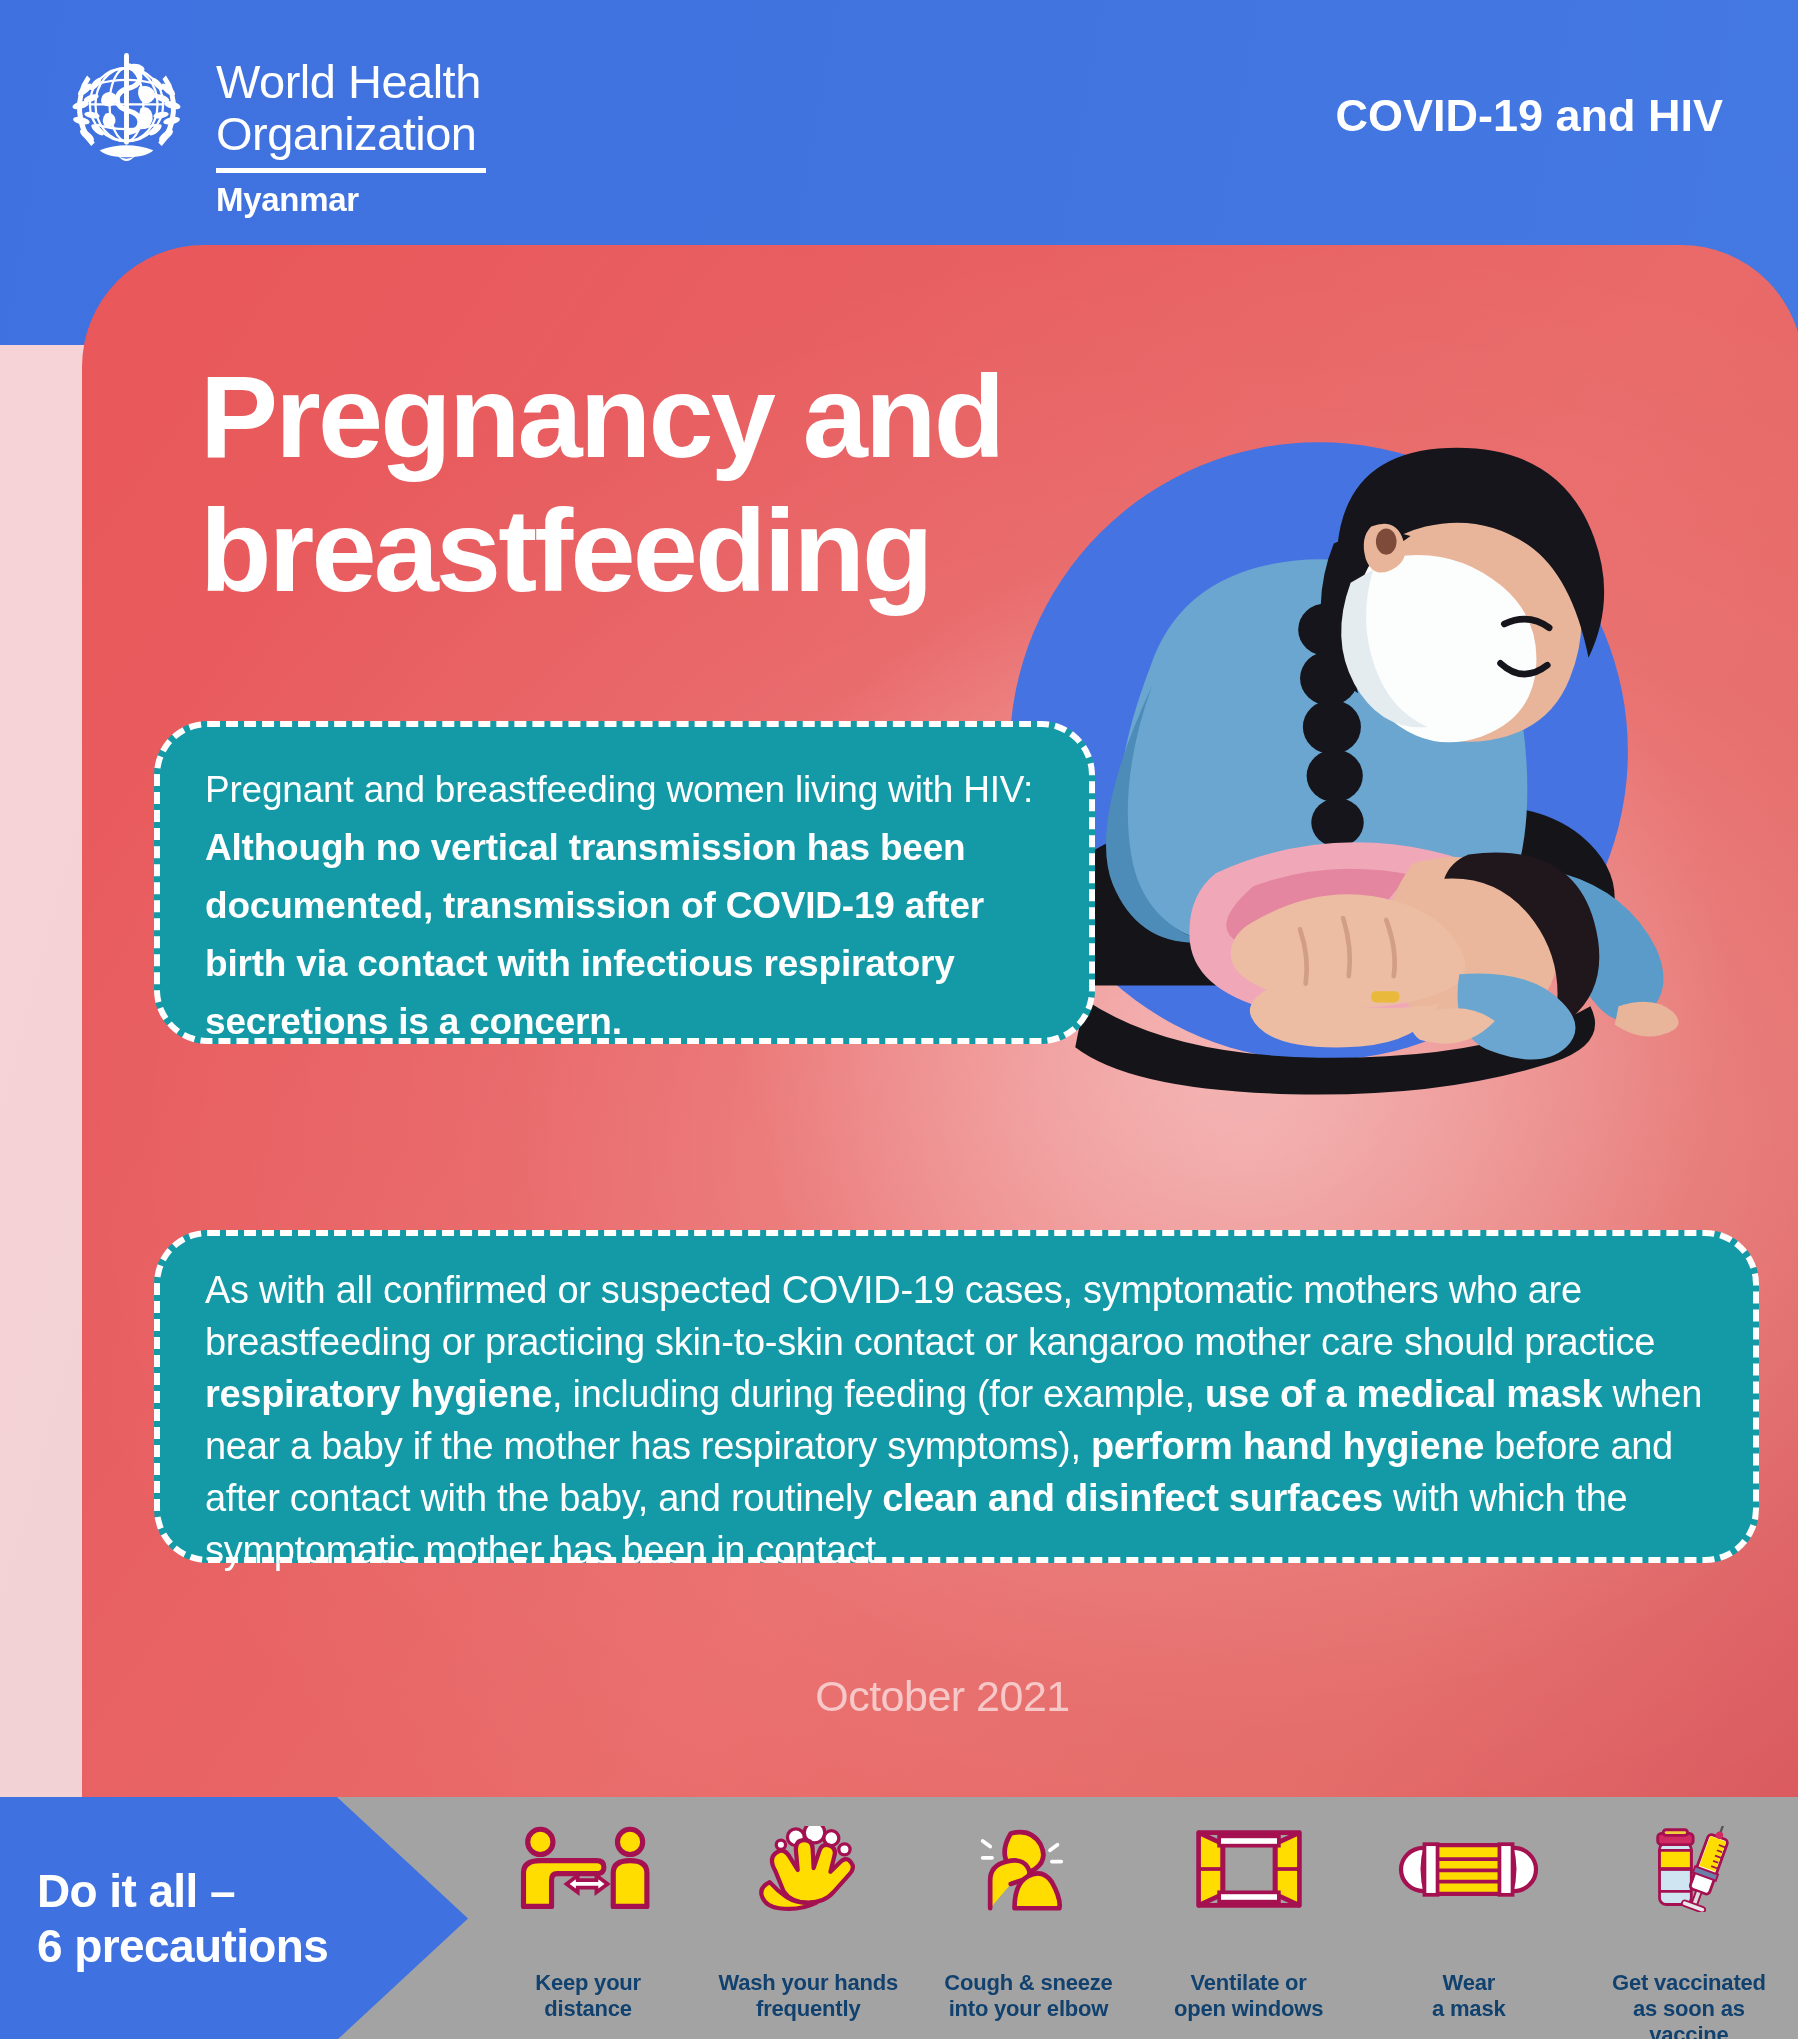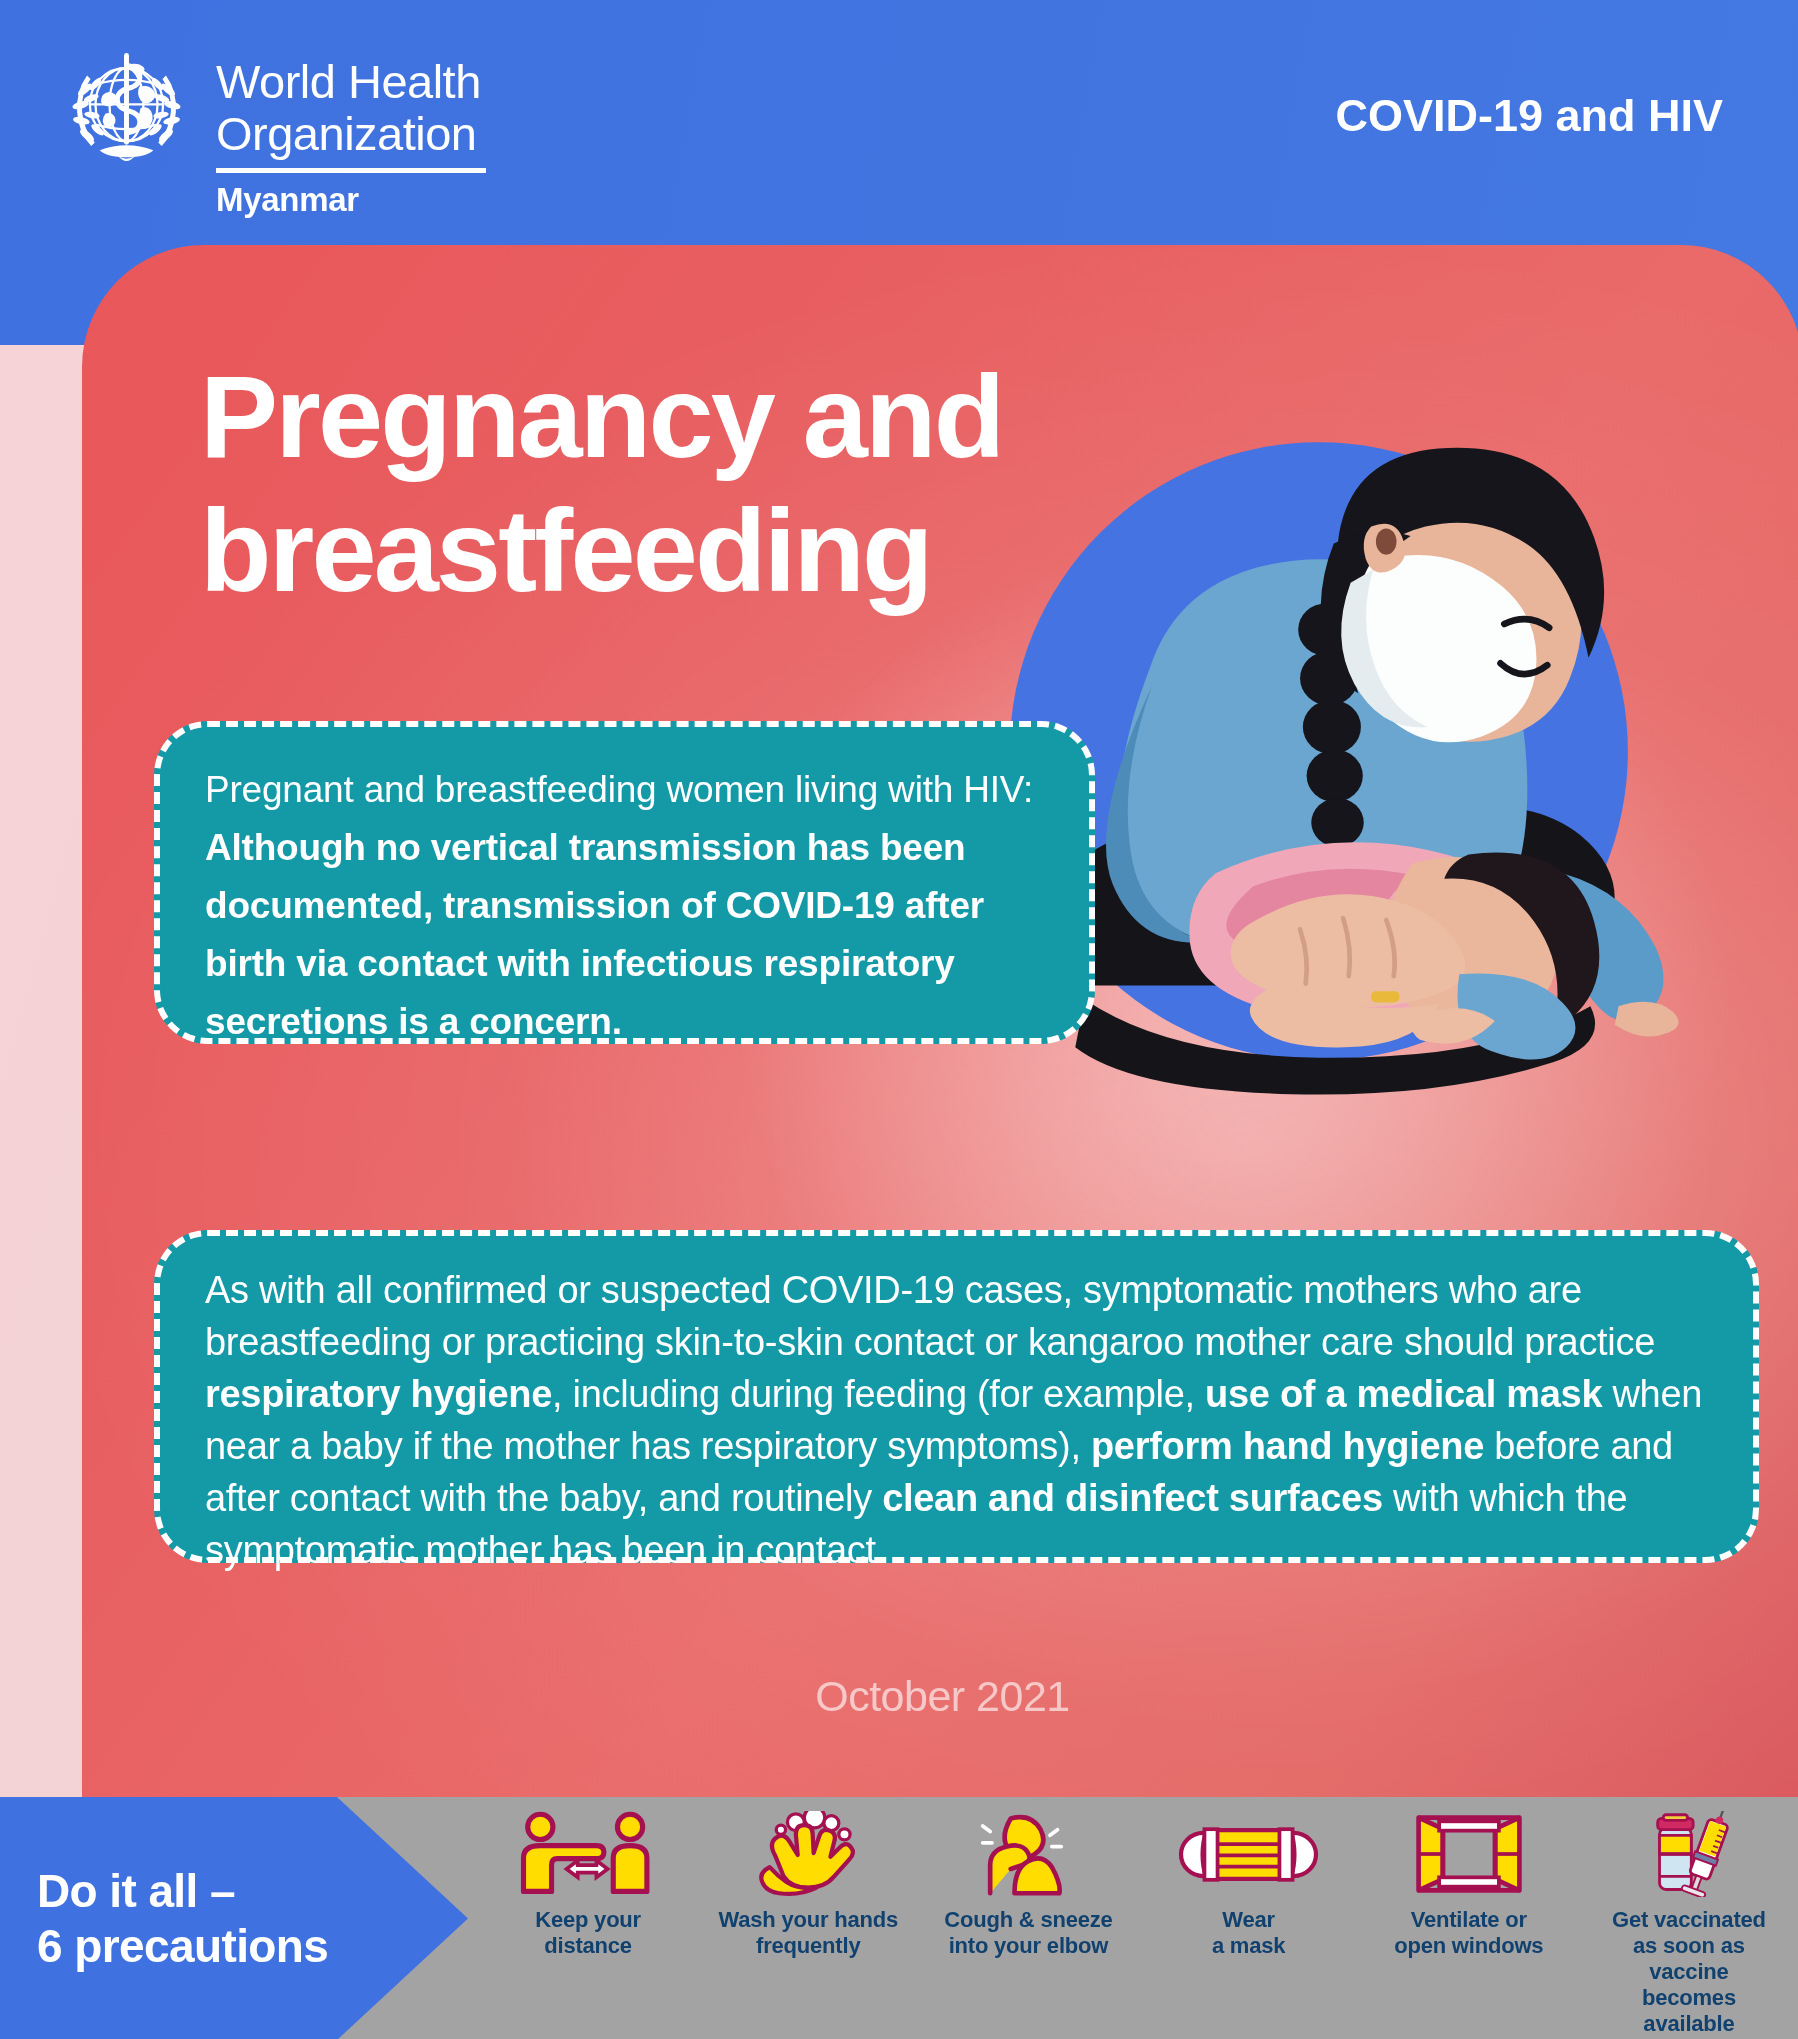--- a/index.html
+++ b/index.html
@@ -112,21 +112,22 @@
   #arrow-label {
     color:#fff; font-weight:bold; font-size:46px; line-height:55px;
     padding-left:37px; letter-spacing:-0.6px;
   }
   #precaution-list {
     position:absolute; left:478px; top:0; width:1321px; height:243px;
     display:flex; align-items:flex-start;
   }
   .prec-item {
     flex:1 1 0; display:flex; flex-direction:column; align-items:center;
-    padding-top:13px;
+    padding-top:28px;
+    gap:48px;
   }
   .prec-icon { height:88px; display:flex; align-items:center; justify-content:center; }
   .prec-label {
     margin-top:9.4px; text-align:center; color:#11416e;
     font-weight:bold; font-size:22px; line-height:26px; letter-spacing:-0.2px;
     max-width:187px;
   }
 </style>
 </head>
 <body>
@@ -345,45 +346,20 @@
         </svg>
       </div>
       <div class="prec-label">
         <div>Cough &amp; sneeze</div>
         <div>into your elbow</div>
       </div>
     </div>
 
     <div class="prec-item">
       <div class="prec-icon">
-        <svg width="141" height="75" viewBox="0 0 150 80">
-          <g stroke="#a51050" stroke-width="4.5" fill="#ffffff">
-            <ellipse cx="27" cy="40" rx="24" ry="23"></ellipse>
-            <ellipse cx="123" cy="40" rx="24" ry="23"></ellipse>
-          </g>
-          <path d="M30 14 h90 q8 26 0 52 h-90 q-8 -26 0 -52z" fill="#ffdd00" stroke="#a51050" stroke-width="4.5" stroke-linejoin="round"></path>
-          <g stroke="#a51050" stroke-width="4">
-            <path d="M32 29 h86"></path>
-              <path d="M30 41 h90"></path>
-              <path d="M32 53 h86"></path>
-          </g>
-          <g fill="#ffffff" stroke="#a51050" stroke-width="4">
-            <rect x="28" y="13" width="14" height="54"></rect>
-            <rect x="108" y="13" width="14" height="54"></rect>
-          </g>
-        </svg>
-      </div>
-      <div class="prec-label">
-        <div>Wear</div>
-        <div>a mask</div>
-      </div>
-    </div>
-
-    <div class="prec-item">
-      <div class="prec-icon">
         <svg width="112" height="84" viewBox="0 0 120 90">
           <g stroke="#a51050" stroke-width="5" stroke-linejoin="round">
             <path d="M6 6 l26 12 v54 l-26 12z" fill="#ffdd00"></path>
             <path d="M114 6 l-26 12 v54 l26 12z" fill="#ffdd00"></path>
             <rect x="32" y="18" width="56" height="54" fill="none"></rect>
             <path d="M6 6 h108" fill="none"></path>
             <path d="M6 84 h108" fill="none"></path>
           </g>
           <g stroke="#a51050" stroke-width="4">
             <path d="M6 45 h26"></path>
@@ -391,20 +367,45 @@
           </g>
           <g fill="#ffffff" stroke="#a51050" stroke-width="4">
             <rect x="28" y="10" width="64" height="10"></rect>
             <rect x="28" y="70" width="64" height="10"></rect>
           </g>
         </svg>
       </div>
       <div class="prec-label">
         <div>Ventilate or</div>
         <div>open windows</div>
+      </div>
+    </div>
+
+    <div class="prec-item">
+      <div class="prec-icon">
+        <svg width="141" height="75" viewBox="0 0 150 80">
+          <g stroke="#a51050" stroke-width="4.5" fill="#ffffff">
+            <ellipse cx="27" cy="40" rx="24" ry="23"></ellipse>
+            <ellipse cx="123" cy="40" rx="24" ry="23"></ellipse>
+          </g>
+          <path d="M30 14 h90 q8 26 0 52 h-90 q-8 -26 0 -52z" fill="#ffdd00" stroke="#a51050" stroke-width="4.5" stroke-linejoin="round"></path>
+          <g stroke="#a51050" stroke-width="4">
+            <path d="M32 29 h86"></path>
+              <path d="M30 41 h90"></path>
+              <path d="M32 53 h86"></path>
+          </g>
+          <g fill="#ffffff" stroke="#a51050" stroke-width="4">
+            <rect x="28" y="13" width="14" height="54"></rect>
+            <rect x="108" y="13" width="14" height="54"></rect>
+          </g>
+        </svg>
+      </div>
+      <div class="prec-label">
+        <div>Wear</div>
+        <div>a mask</div>
       </div>
     </div>
 
     <div class="prec-item">
       <div class="prec-icon">
         <svg width="103" height="86" viewBox="0 0 110 92">
 
           <g stroke="#a51050" stroke-width="3">
             <rect x="24" y="18" width="34" height="66" rx="7" fill="#cfe6f2"></rect>
             <path d="M24 26 h34 v20 h-34z" fill="#ffdd00"></path>

